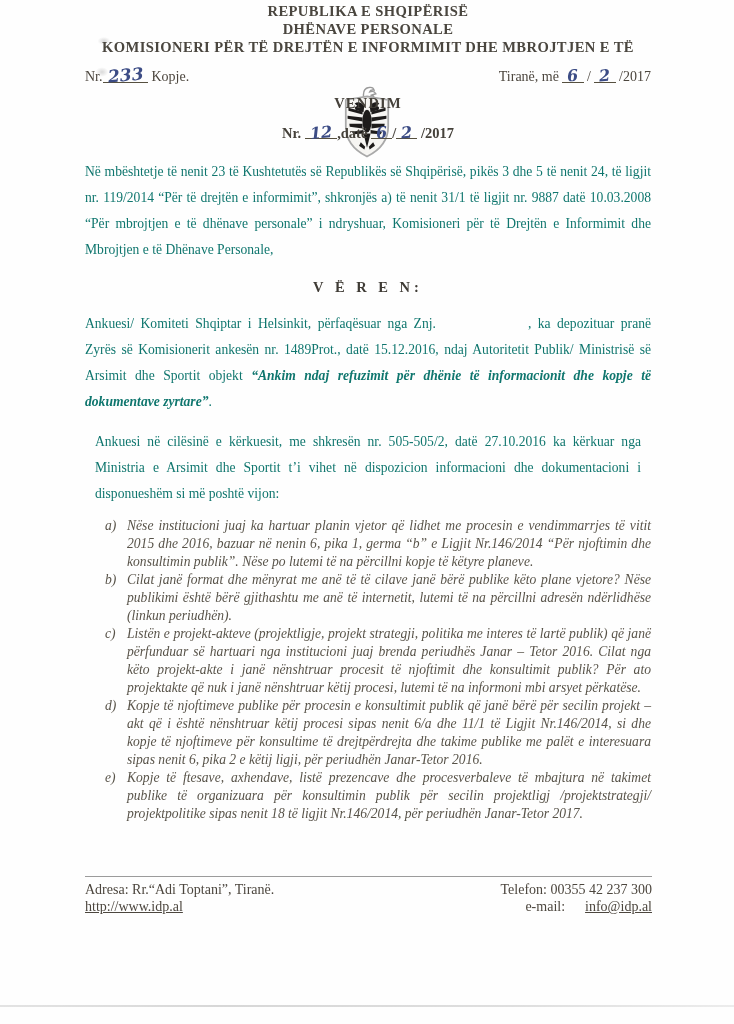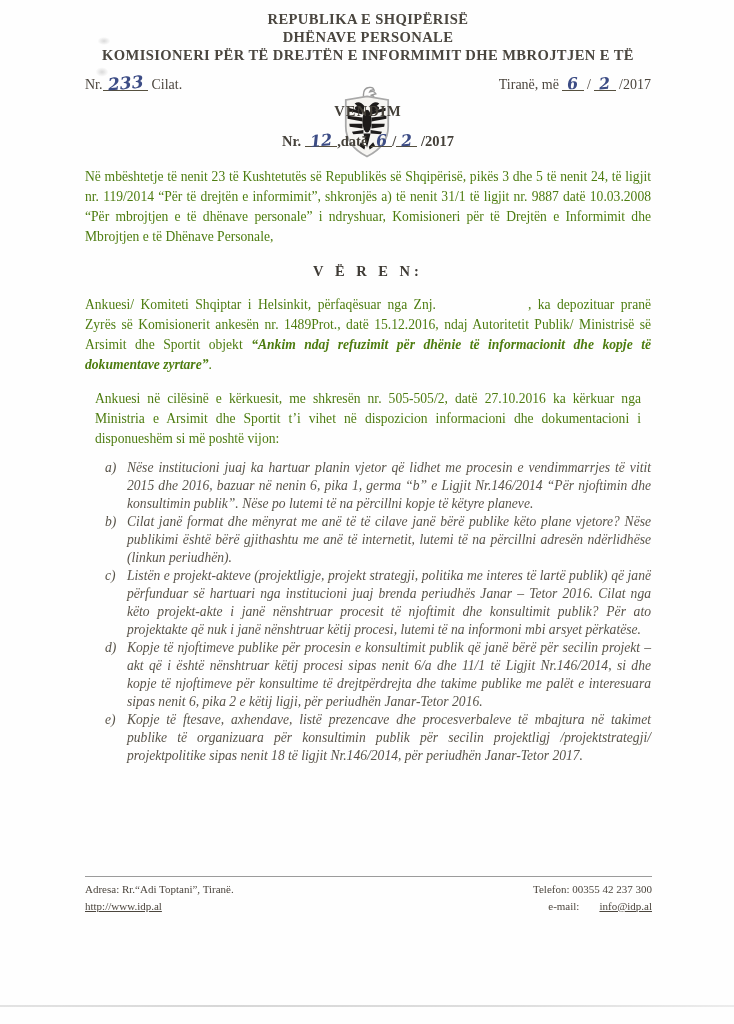--- a/index.html
+++ b/index.html
@@ -18,46 +18,46 @@
   .smudge{position:absolute;border-radius:50%;
     background:radial-gradient(closest-side,#d9d9d9 0%,rgba(217,217,217,0) 80%);}
   .smudge1{left:96px;top:36px;width:16px;height:10px;}
   .smudge2{left:94px;top:66px;width:16px;height:12px;}
 
   
   .emblem{display:block;margin:84px auto 0;width:78px;height:76px;}
 
   
   .hdr{-webkit-user-select:none;text-align:center;font-weight:bold;font-size:14.6px;line-height:18px;letter-spacing:.4px;color:#4a463f;}
-  .hdr-republic{margin-top:10px;}
+  .hdr-republic{margin-top:2px;}
 
   
   .meta-row{display:flex;justify-content:space-between;align-items:baseline;margin-top:13px;font-size:14px;color:#4c463e;}
   .hw-line{display:inline-block;border-bottom:1.4px solid #56503f;padding:0 5px 0 5px;line-height:10px;}
   .hw{display:inline-block;color:#3c4c85;font-family:"DejaVu Serif",serif;font-style:italic;font-weight:bold;font-size:17px;transform:rotate(-5deg);}
   .hw-sm{font-size:16px;}
 
   .title{text-align:center;font-weight:bold;font-size:14.5px;letter-spacing:1.2px;margin-top:10px;color:#45413a;}
   .decision-line{text-align:center;font-weight:bold;font-size:14.5px;margin-top:13px;color:#45413a;}
 
-  .para{font-size:13.6px;line-height:20px;text-align:justify;color:#4d7c0f;}
+  .para{font-size:13.6px;line-height:26px;text-align:justify;color:#0f766e;}
   .p1{margin-top:17px;}
   .veren{text-align:center;font-weight:bold;font-size:14.5px;letter-spacing:4px;margin:16px 0 15px;color:#3f3b35;}
   .quote-bi{font-weight:bold;font-style:italic;}
   .redact-gap{display:inline-block;width:92px;}
 
   
   .req-list{margin-top:1px;}
   .req-item{display:flex;font-size:13.6px;line-height:18px;font-style:italic;color:#585349;}
   .req-label{flex:0 0 22px;margin-left:20px;}
   .req-text{flex:1;text-align:justify;}
 
   
   .footer{position:absolute;left:85px;top:876px;width:567px;border-top:1.2px solid #9b9b9b;padding-top:4px;
-    display:flex;justify-content:space-between;font-size:11px;line-height:17px;color:#4c463e;}
+    display:flex;justify-content:space-between;font-size:14px;line-height:17px;color:#4c463e;}
   .f-left{text-align:left;}
   .f-right{text-align:right;}
   .link{text-decoration:underline;cursor:pointer;}
   .email-row .link{margin-left:20px;}
 
   
   .page-edge{position:absolute;left:0;top:1005px;width:734px;height:2px;
     background:linear-gradient(to right,#e3e3e3,#d7d7d7 30%,#dedede 70%,#ececec);}
 </style>
 </head>
@@ -94,21 +94,21 @@
 
   <div class="content">
 
     <div class="hdr hdr-republic">REPUBLIKA E SHQIPËRISË</div>
     <div class="hdr">DHËNAVE PERSONALE</div>
     <div class="hdr">KOMISIONERI PËR TË DREJTËN E  INFORMIMIT DHE MBROJTJEN E TË</div>
 
     <div class="meta-row">
       <div>
         <span>Nr.</span><span class="hw-line"><span class="hw">233</span></span>
-        <span>Cilat.</span>
+        <span>Kopje.</span>
       </div>
       <div>
         <span>Tiranë, më</span>
         <span class="hw-line"><span class="hw hw-sm">6</span></span>
         <span>/</span>
         <span class="hw-line"><span class="hw hw-sm">2</span></span>
         <span>/2017</span>
       </div>
     </div>
 

